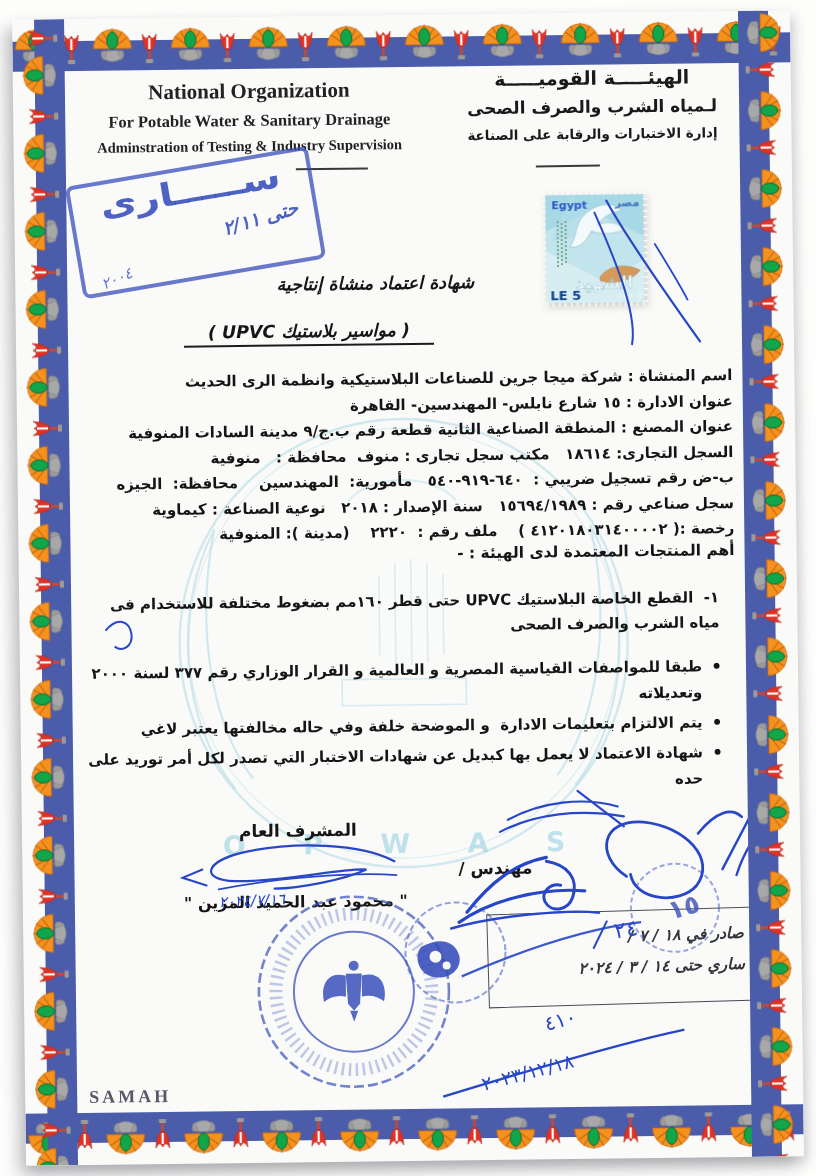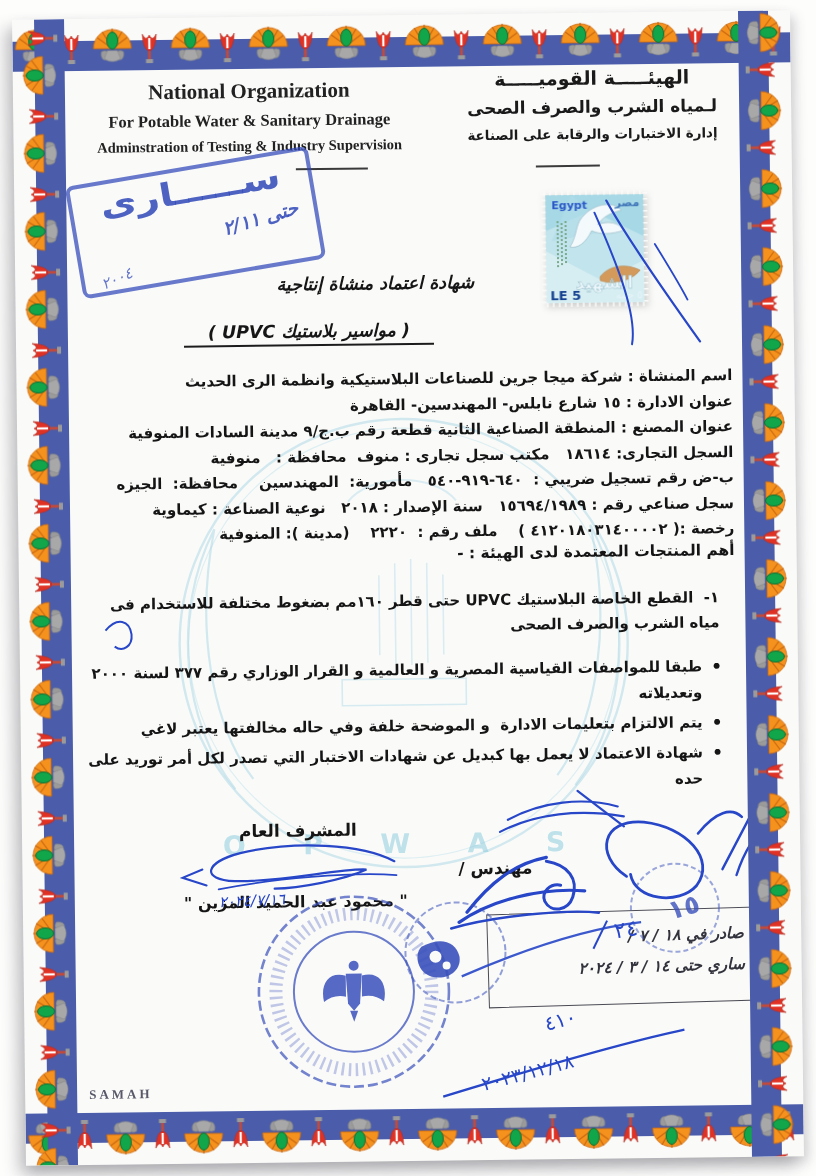--- a/index.html
+++ b/index.html
@@ -56,21 +56,21 @@
          font-size:17px;font-weight:700;color:#151515;}
   .sup-name{left:128px;top:876px;width:290px;text-align:center;direction:rtl;z-index:5;
          font-size:16px;font-weight:700;color:#151515;}
   .eng-label{left:398px;top:844px;width:112px;direction:rtl;z-index:5;
          font-size:17px;font-weight:700;color:#151515;}
   .date-box{left:464px;top:898px;width:248px;height:82px;z-index:5;
          border:1.3px solid #4b4b55;direction:rtl;padding:10px 12px 0 8px;
          color:#33333d;font-style:italic;transform:rotate(-1deg);}
   .date-box .db-line{font-size:15.5px;font-weight:600;line-height:31px;}
   .samah{left:64px;top:1068px;z-index:16;font-family:"Liberation Serif",serif;
-         font-size:13px;font-weight:bold;letter-spacing:3px;color:#3c3c50;opacity:.85;}
+         font-size:18px;font-weight:bold;letter-spacing:3px;color:#3c3c50;opacity:.85;}
   svg text{font-family:"DejaVu Sans",sans-serif;}
   .wm{left:0;top:0;z-index:1;pointer-events:none;}
   .ink{left:0;top:0;z-index:10;pointer-events:none;}
 </style>
 </head>
 <body>
 
 <svg width="0" height="0" style="position:absolute">
   <defs>
     <g id="tileH">

